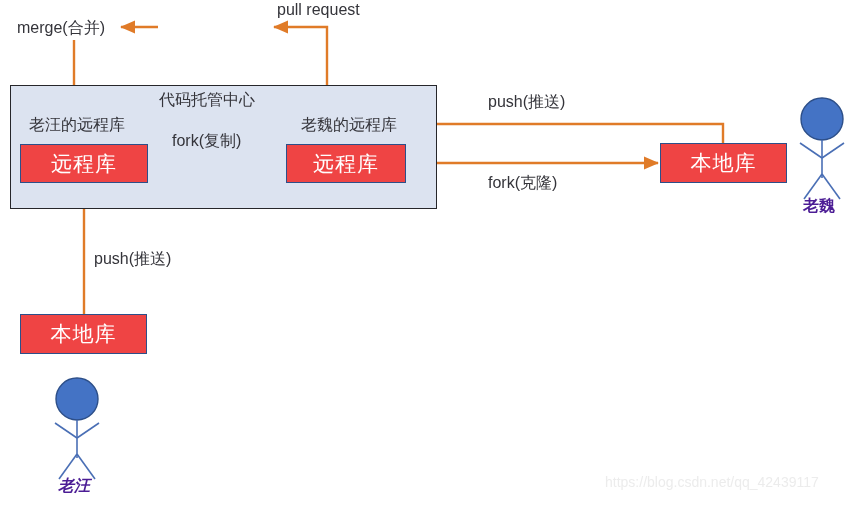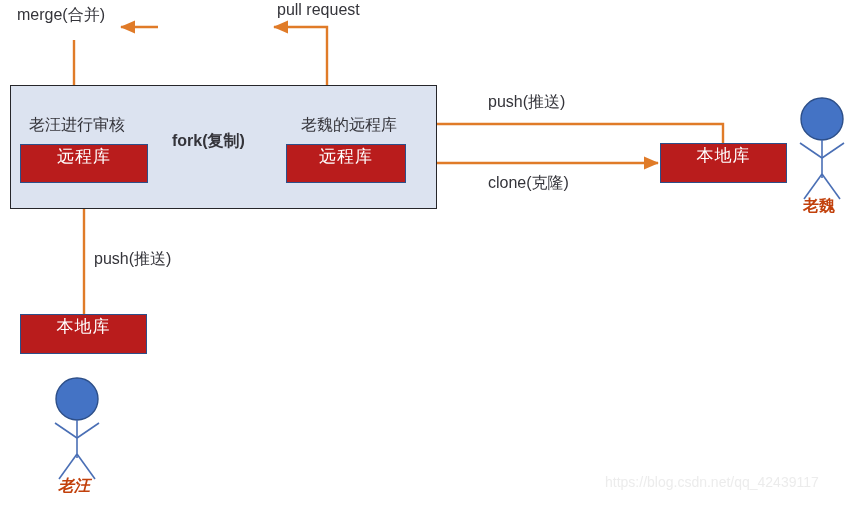--- a/index.html
+++ b/index.html
@@ -21,44 +21,45 @@
   svg.layer {
     position: absolute;
     left: 0;
     top: 0;
     width: 857px;
     height: 505px;
     pointer-events: none;
   }
   .node-box {
     position: absolute;
-    background: #b91c1c;
+    background: #ef4444;
     border: 1px solid #2d4f89;
     color: #ffffff;
     display: flex;
+    align-items: center;
     justify-content: center;
-    font-size: 17px;
+    font-size: 21px;
     letter-spacing: 1px;
     box-sizing: border-box;
   }
   .container-box {
     position: absolute;
     background: #dce3f0;
     border: 1px solid #26262a;
     box-sizing: border-box;
   }
   .lbl {
     position: absolute;
     color: #34343a;
     font-size: 16px;
     white-space: nowrap;
   }
   .actor-name {
     position: absolute;
-    color: #c2410c;
+    color: #4c1d95;
     font-size: 16px;
     font-weight: bold;
     white-space: nowrap;
   }
   .watermark {
     position: absolute;
     white-space: nowrap;
     color: #d8d8d8;
     font-size: 17px;
   }
@@ -113,51 +114,52 @@
         <line x1="77" y1="438" x2="55" y2="423"></line>
         <line x1="77" y1="438" x2="99" y2="423"></line>
         <line x1="77" y1="454" x2="59" y2="479"></line>
         <line x1="77" y1="454" x2="95" y2="479"></line>
       </g>
     </g>
   </svg>
 
   <div class="container-box" style="left:10px; top:85px; width:427px; height:124px;"></div>
 
+  <div class="lbl" style="left:159px; top:90px;">代码托管中心</div>
 
-  <div class="lbl" style="left:29px; top:115px;">老汪进行审核</div>
+  <div class="lbl" style="left:29px; top:115px;">老汪的远程库</div>
 
   <div class="lbl" style="left:287px; top:115px;margin-left:14px;">老魏的远程库</div>
 
   <div class="node-box" style="left:20px; top:144px; width:128px; height:39px;">
     <span>远程库</span>
   </div>
 
   <div class="node-box" style="left:286px; top:144px; width:120px; height:39px;">
     <span>远程库</span>
   </div>
 
   <div class="node-box" style="left:660px; top:143px; width:127px; height:40px;">
     <span>本地库</span>
   </div>
 
   <div class="node-box" style="left:20px; top:314px; width:127px; height:40px;">
     <span>本地库</span>
   </div>
 
-  <div class="lbl" style="left:17px; top:5px;">merge(合并)</div>
+  <div class="lbl" style="left:17px; top:18px;">merge(合并)</div>
 
 
   <div class="lbl" style="left:277px; top:1px;">pull request</div>
 
-  <div class="lbl" style="left:172px; top:131px;font-weight:bold;">fork(复制)</div>
+  <div class="lbl" style="left:172px; top:131px;">fork(复制)</div>
 
   <div class="lbl" style="left:488px; top:92px;">push(推送)</div>
 
-  <div class="lbl" style="left:488px; top:173px;">clone(克隆)</div>
+  <div class="lbl" style="left:488px; top:173px;">fork(克隆)</div>
 
   <div class="lbl" style="left:94px; top:249px;">push(推送)</div>
 
   <div class="actor-name" style="left:803px; top:196px;">老魏</div>
 
   <div class="actor-name" style="left:58px; top:476px;font-style:italic;">老汪</div>
 
   <div class="watermark url" style="left:605px; top:474px;">https://blog.csdn.net/qq_42439117</div>
 
   <div class="watermark" style="left:678px; top:468px;margin-top:36px;">@稀土掘金技术社区</div>

